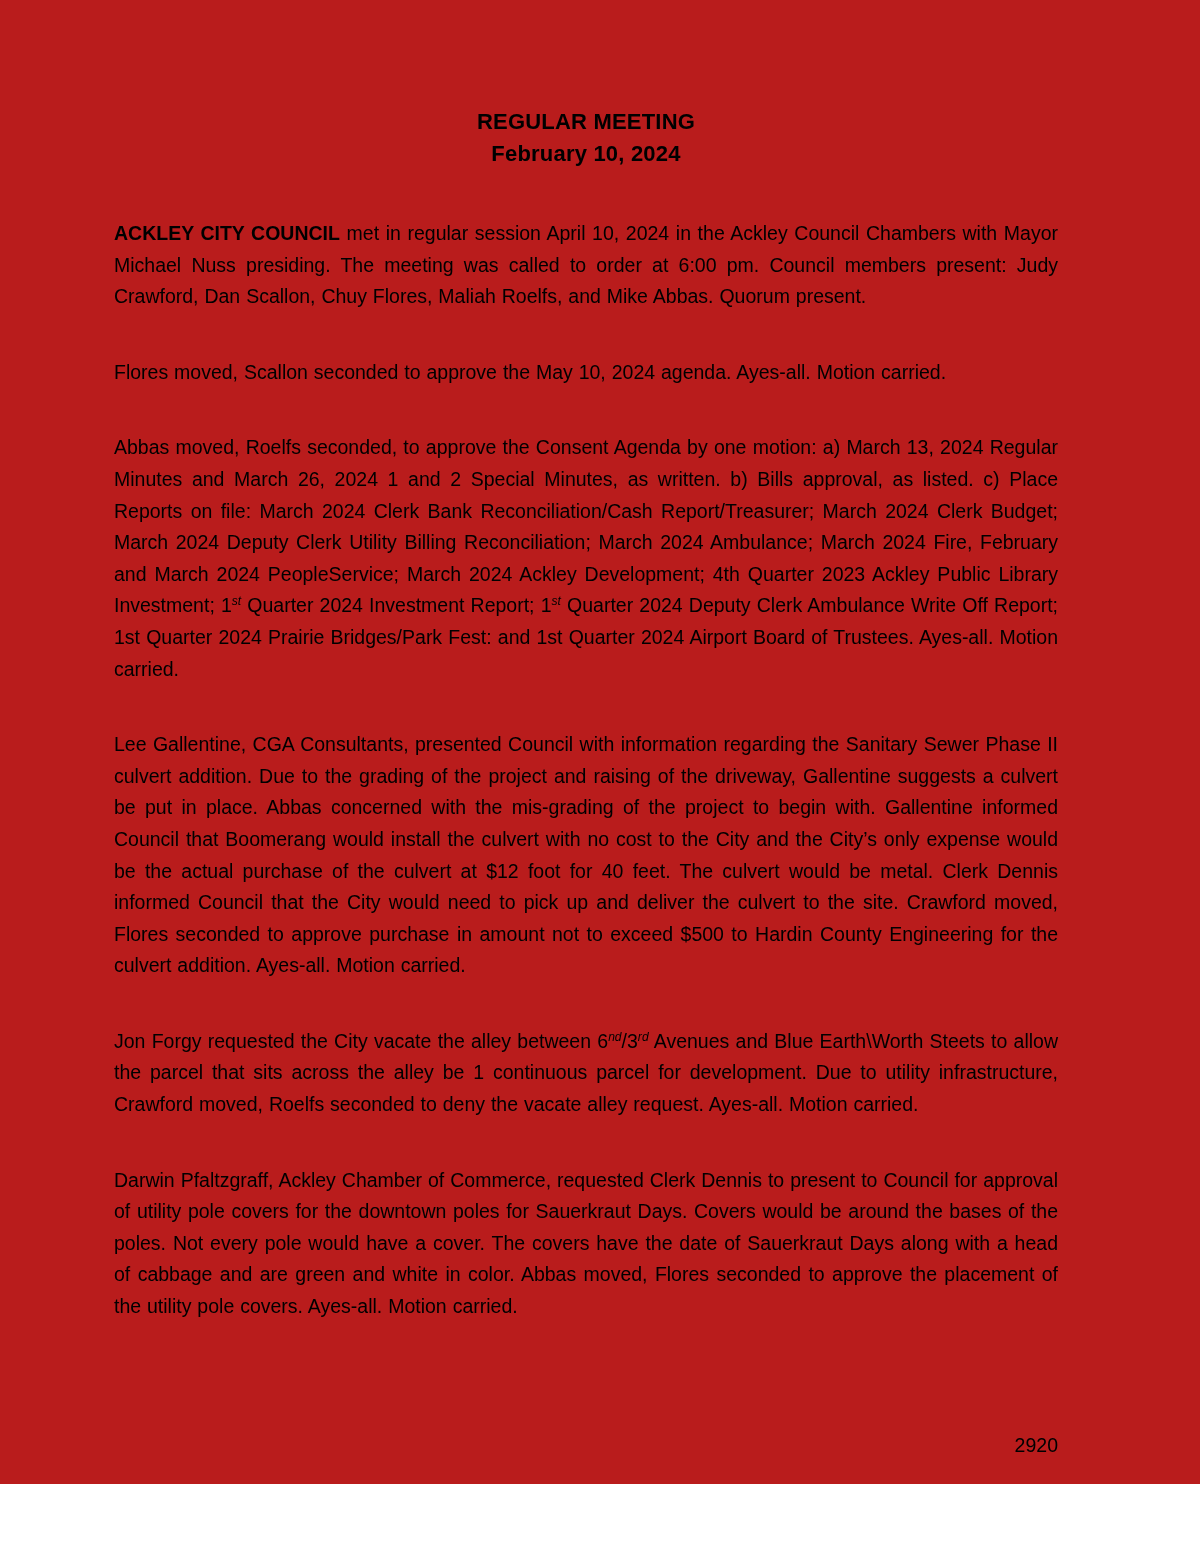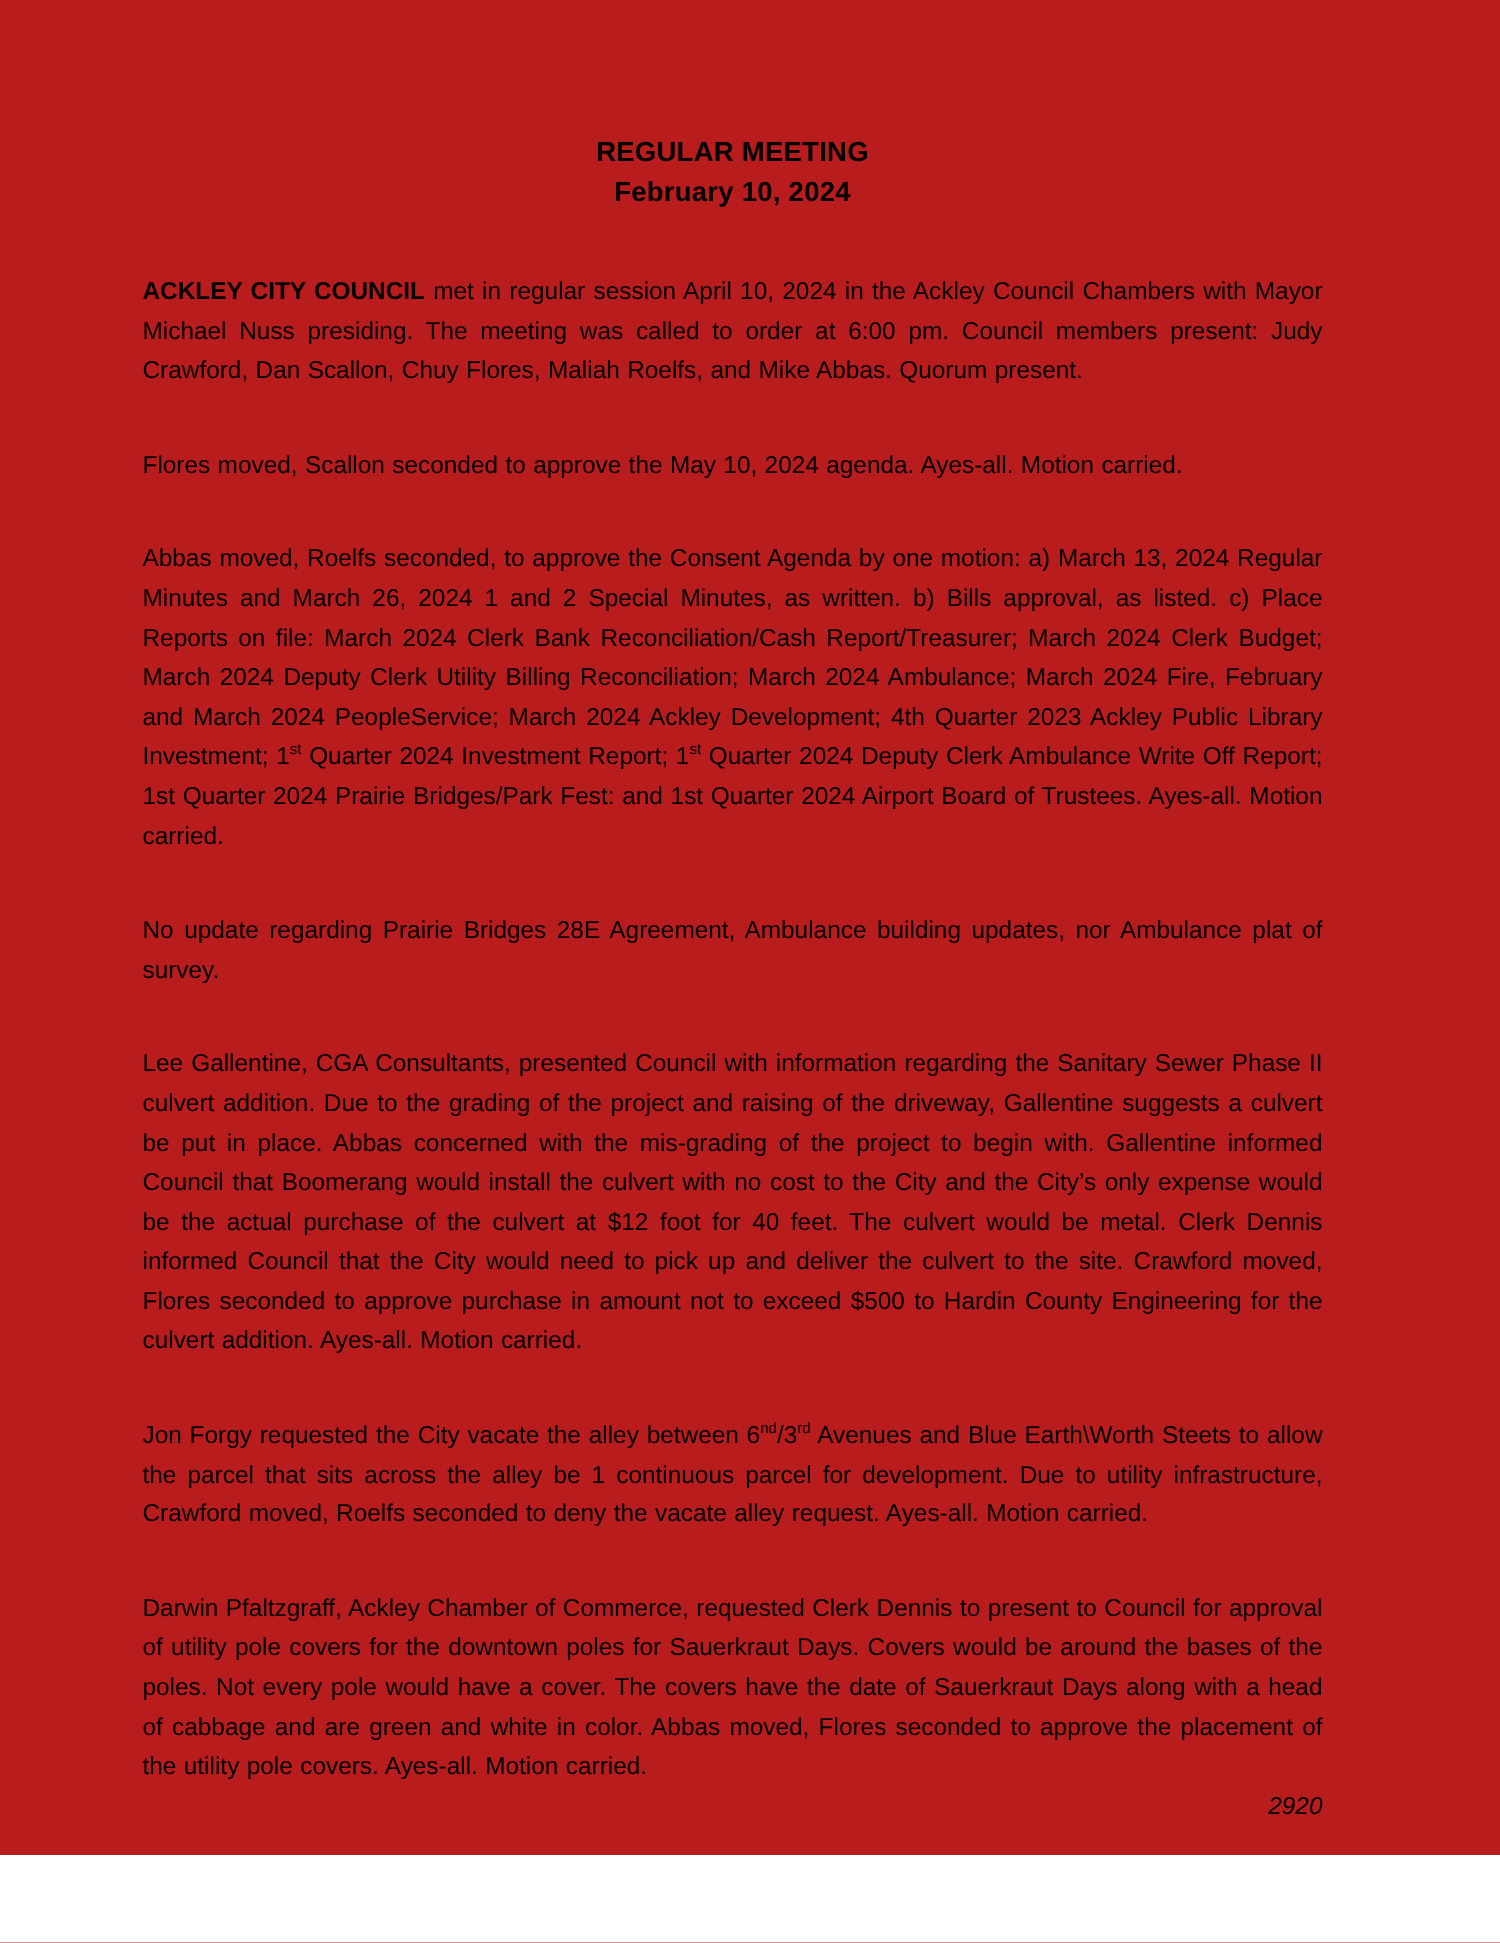--- a/index.html
+++ b/index.html
@@ -31,43 +31,42 @@
     text-align: justify;
     margin-bottom: 14px;
     word-spacing: 0.5px;
     margin-top: 44px;
   }
   .para .bold { font-weight: bold; }
   .para sup {
     font-size: 0.62em;
     vertical-align: super;
     line-height: 0;
+    font-style: italic;
   }
   .page-number {
     position: absolute;
     top: 1430px;
     right: 142px;
     font-size: 19.5px;
     line-height: 31.6px;
-    font-style: italic;
   }
 </style>
 </head>
 <body>
 
 <div class="page">
   <header class="doc-header">
     <div class="doc-title">REGULAR MEETING</div>
     <div class="doc-date">February 10, 2024</div>
   </header>
 
   <main class="doc-body" id="paragraphs">
       <p class="para"><span class="bold">ACKLEY CITY COUNCIL</span><span> met in regular session April 10, 2024 in the Ackley Council Chambers with Mayor Michael Nuss presiding.  The meeting was called to order at 6:00 pm.  Council members present: Judy Crawford, Dan Scallon, Chuy Flores, Maliah Roelfs, and Mike Abbas. Quorum present.</span></p>
       <p class="para"><span>Flores moved, Scallon seconded to approve the May 10, 2024 agenda. Ayes-all. Motion carried.</span></p>
       <p class="para"><span>Abbas moved, Roelfs seconded, to approve the Consent Agenda by one motion: a) March 13, 2024 Regular Minutes and March 26, 2024 1 and 2 Special Minutes, as written.  b) Bills approval, as listed.  c) Place Reports on file:  March 2024 Clerk Bank Reconciliation/Cash Report/Treasurer; March 2024 Clerk Budget; March 2024 Deputy Clerk Utility Billing Reconciliation; March 2024 Ambulance; March 2024 Fire, February and March 2024 PeopleService; March 2024 Ackley Development; 4th Quarter 2023 Ackley Public Library Investment; 1</span><sup>st</sup><span> Quarter 2024 Investment Report; 1</span><sup>st</sup><span> Quarter 2024 Deputy Clerk Ambulance Write Off Report; 1st Quarter 2024 Prairie Bridges/Park Fest: and 1st Quarter 2024 Airport Board of Trustees. Ayes-all. Motion carried.</span></p>
-      <p class="para"><span>No update regarding Prairie Bridges 28E Agreement, Ambulance building updates, nor Ambulance plat of survey.</span></p>
       <p class="para"><span>Lee Gallentine, CGA Consultants, presented Council with information regarding the Sanitary Sewer Phase II culvert addition. Due to the grading of the project and raising of the driveway, Gallentine suggests a culvert be put in place. Abbas concerned with the mis-grading of the project to begin with. Gallentine informed Council that Boomerang would install the culvert with no cost to the City and the City’s only expense would be the actual purchase of the culvert at $12 foot for 40 feet. The culvert would be metal. Clerk Dennis informed Council that the City would need to pick up and deliver the culvert to the site. Crawford moved, Flores seconded to approve purchase in amount not to exceed $500 to Hardin County Engineering for the culvert addition. Ayes-all. Motion carried.</span></p>
       <p class="para"><span>Jon Forgy requested the City vacate the alley between 6</span><sup>nd</sup><span>/3</span><sup>rd</sup><span> Avenues and Blue Earth\Worth Steets to allow the parcel that sits across the alley be 1 continuous parcel for development. Due to utility infrastructure, Crawford moved, Roelfs seconded to deny the vacate alley request. Ayes-all. Motion carried.</span></p>
       <p class="para"><span>Darwin Pfaltzgraff, Ackley Chamber of Commerce, requested Clerk Dennis to present to Council for approval of utility pole covers for the downtown poles for Sauerkraut Days. Covers would be around the bases of the poles. Not every pole would have a cover. The covers have the date of Sauerkraut Days along with a head of cabbage and are green and white in color. Abbas moved, Flores seconded to approve the placement of the utility pole covers. Ayes-all. Motion carried.</span></p>
     </main>
 
   <div class="page-number">2920</div>
 </div>
 
 </body></html>

